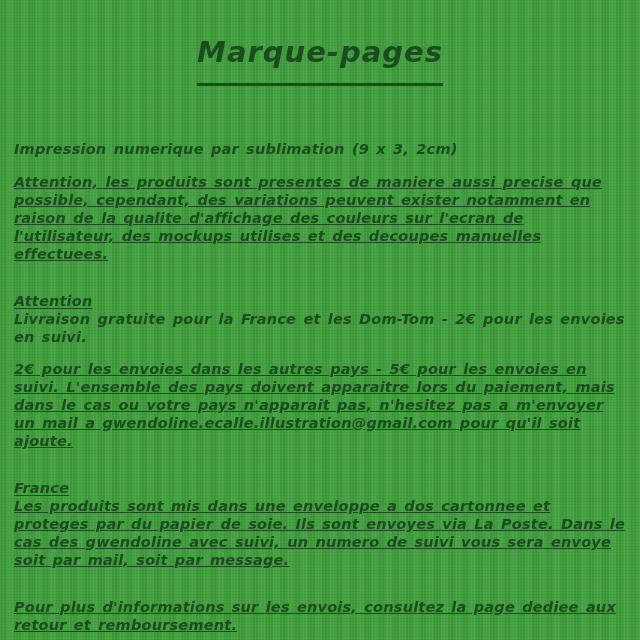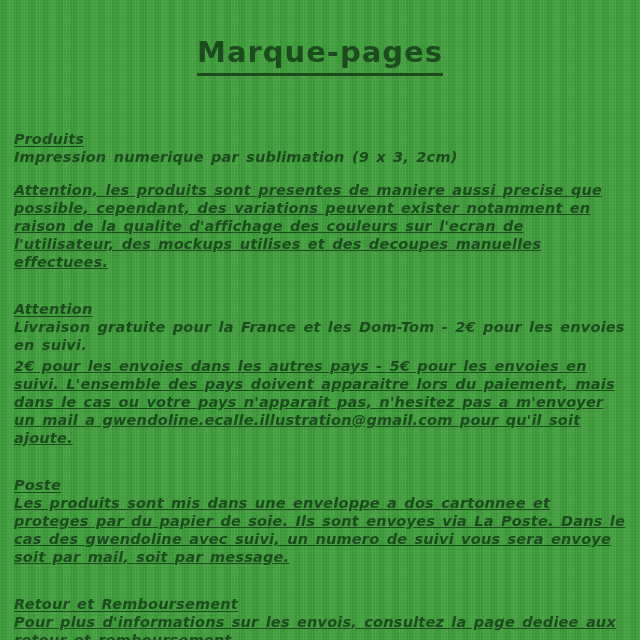--- a/index.html
+++ b/index.html
@@ -26,23 +26,24 @@
     padding: 16px 14px 0 14px;
   }
   .title-wrap {
     text-align: center;
     margin: 2px 0 34px 0;
   }
   .page-title {
     display: inline-block;
     font-size: 29px;
     font-weight: bold;
+    font-style: italic;
     letter-spacing: 1px;
     border-bottom: 3px solid #1c4b20;
-    padding-bottom: 4px;
+    padding-bottom: 14px;
     line-height: 1.1;
   }
   .content {
     font-size: 14.5px;
     line-height: 18px;
     font-weight: bold;
     font-style: italic;
     word-spacing: 2px;
     letter-spacing: 0.2px;
   }
@@ -57,50 +58,48 @@
     line-height: 18px;
   }
   .para {
     margin: 0 0 15px 0;
   }
   .para:last-child {
     margin-bottom: 0;
     text-decoration: underline;
   }
   .para.tight {
-    margin-bottom: 3px;
+    margin-bottom: 14px;
   }
 </style>
 </head>
 <body>
 
 <div class="page">
 
   <div class="title-wrap">
     <h1 class="page-title">Marque-pages</h1>
   </div>
 
   <div class="content">
 
     <div class="section">
-      <h2 class="section-heading">Produits</h2>
       <p class="para">Impression numerique par sublimation (9 x 3, 2cm)</p>
       <p class="para">Attention, les produits sont presentes de maniere aussi precise que possible, cependant, des variations peuvent exister notamment en raison de la qualite d'affichage des couleurs sur l'ecran de l'utilisateur, des mockups utilises et des decoupes manuelles effectuees.</p>
     </div>
 
     <div class="section">
       <h2 class="section-heading">Attention</h2>
       <p class="para tight">Livraison gratuite pour la France et les Dom-Tom - 2€ pour les envoies en suivi.</p>
       <p class="para">2€ pour les envoies dans les autres pays - 5€ pour les envoies en suivi. L'ensemble des pays doivent apparaitre lors du paiement, mais dans le cas ou votre pays n'apparait pas, n'hesitez pas a m'envoyer un mail a gwendoline.ecalle.illustration@gmail.com pour qu'il soit ajoute.</p>
     </div>
 
     <div class="section">
-      <h2 class="section-heading">Poste</h2>
+      <h2 class="section-heading">France</h2>
       <p class="para">Les produits sont mis dans une enveloppe a dos cartonnee et proteges par du papier de soie. Ils sont envoyes via La Poste. Dans le cas des gwendoline avec suivi, un numero de suivi vous sera envoye soit par mail, soit par message.</p>
     </div>
 
     <div class="section">
-      <h2 class="section-heading">Retour et Remboursement</h2>
       <p class="para">Pour plus d'informations sur les envois, consultez la page dediee aux retour et remboursement.</p>
     </div>
 
   </div>
 </div>
 
 </body></html>

